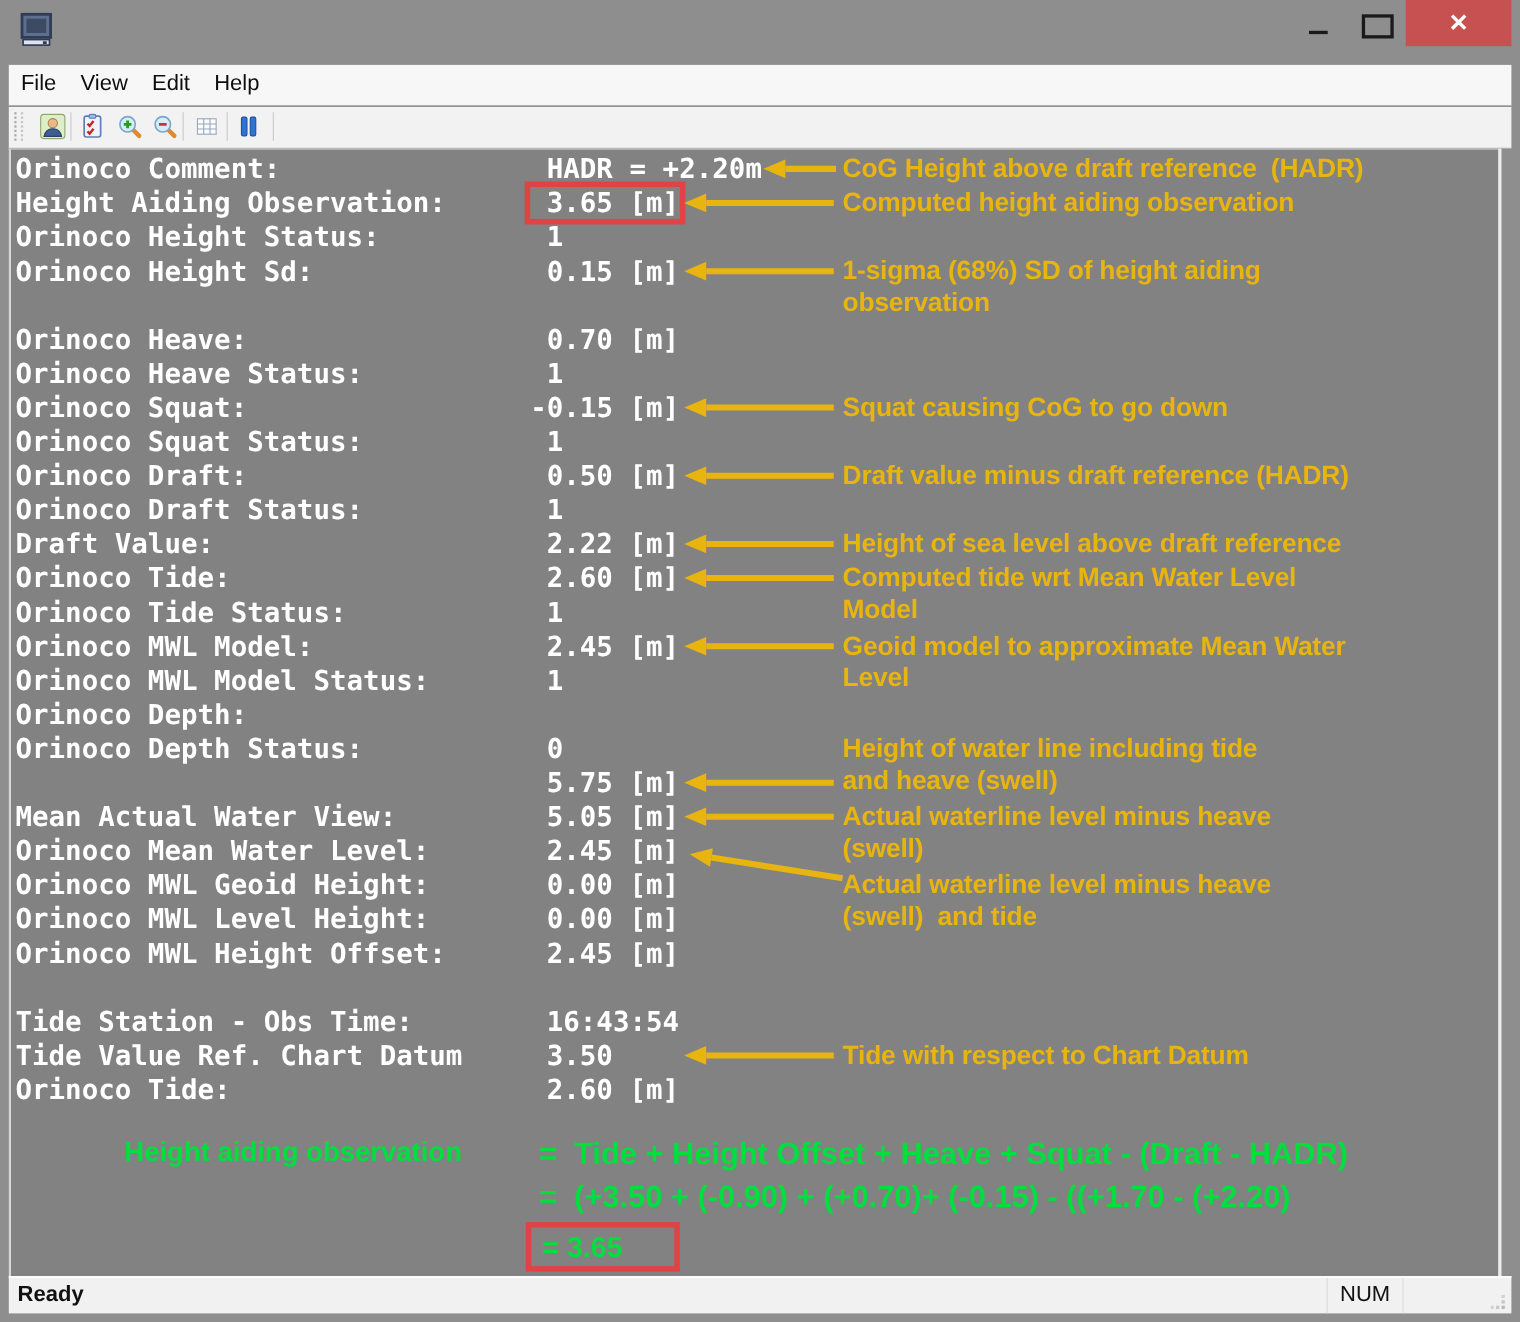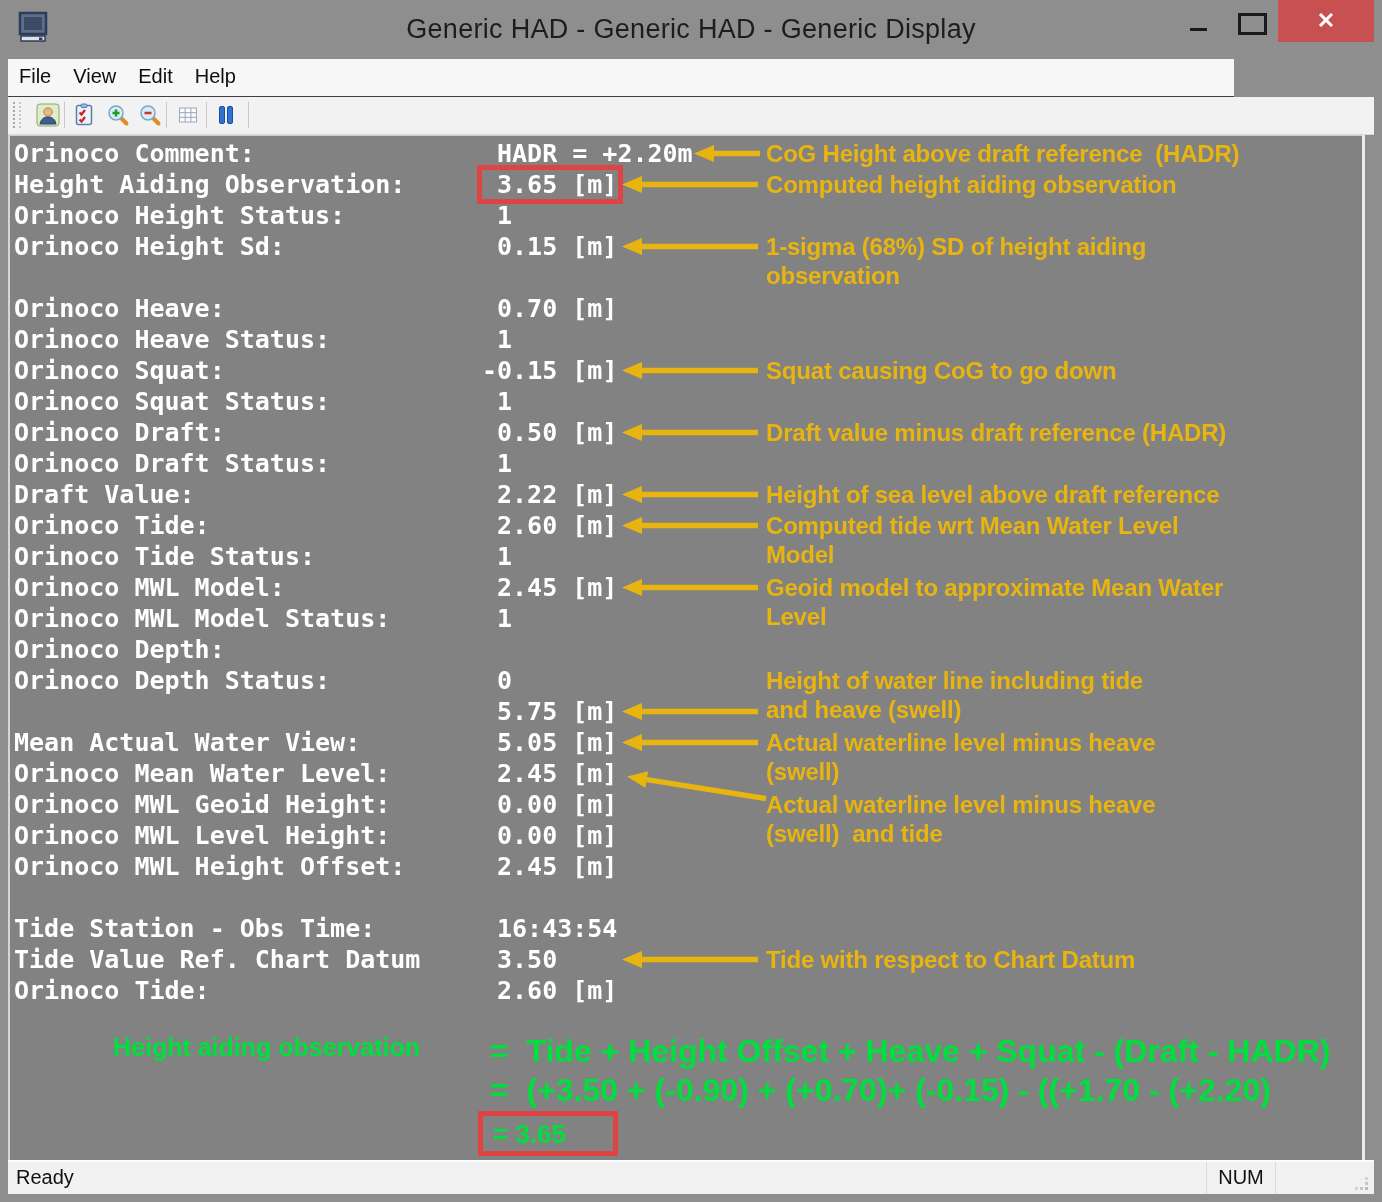--- a/index.html
+++ b/index.html
@@ -13,21 +13,21 @@
   .title-text{position:absolute;left:0;top:14px;width:100%;text-align:center;
               font-size:27px;color:#1d1d1d;letter-spacing:.3px;}
   .app-icon{position:absolute;left:17px;top:11px;width:32px;height:32px;}
   .btn-min{position:absolute;left:1178px;top:4px;width:40px;height:38px;cursor:default;}
   .btn-min .dash{position:absolute;left:12px;top:24px;width:17px;height:3px;background:#1a1a1a;}
   .btn-max{position:absolute;left:1228px;top:4px;width:44px;height:38px;}
   .btn-max .sq{position:absolute;left:10px;top:9px;width:23px;height:16px;border:3px solid #1a1a1a;}
   .btn-close{position:absolute;left:1278px;top:0;width:96px;height:42px;background:var(--close-red);
              color:#fff;text-align:center;line-height:42px;font-size:22px;font-weight:bold;}
   
-  .menubar{position:absolute;left:8px;top:59px;width:1226px;height:37px;background:#f7f7f7;
+  .menubar{position:absolute;left:8px;top:59px;width:1366px;height:37px;background:#f7f7f7;
            border-bottom:1px solid #404040;}
   .menu-item{display:inline-block;padding:6px 11px 0 11px;font-size:20px;color:#0d0d0d;}
   
   .toolbar{position:absolute;left:8px;top:97px;width:1366px;height:37px;background:#f2f2f2;
            border-bottom:1px solid #d8d8d8;}
   .tb-grip{position:absolute;left:5px;top:5px;height:26px;width:4px;border-left:2px dotted #a8a8a8;border-right:2px dotted #c5c5c5;}
   .tb-btn{position:absolute;top:4px;width:28px;height:28px;}
   .tb-btn svg{position:absolute;left:2px;top:2px;width:24px;height:24px;}
   .tb-sep{position:absolute;top:5px;width:1px;height:26px;background:#c9c9c9;}
   
@@ -38,45 +38,44 @@
   .drow{position:absolute;left:0;width:1360px;height:31px;line-height:31px;white-space:pre;
         font-family:"DejaVu Sans Mono",monospace;font-weight:bold;font-size:25px;color:#ffffff;}
   .dlabel{position:absolute;left:14px;}
   .dval{position:absolute;}
   .hlbox{position:absolute;border:5px solid var(--red);}
   .ann{position:absolute;left:766px;font-size:24px;font-weight:bold;line-height:29px;
        color:var(--yellow);white-space:pre;letter-spacing:-0.2px;}
   #arrow-layer{position:absolute;left:0;top:0;width:1382px;height:1202px;pointer-events:none;}
   
   .f-label{position:absolute;left:113px;top:1033px;font-size:25px;font-weight:bold;color:var(--green);white-space:pre;}
-  .fline{position:absolute;left:490px;font-size:32px;font-weight:bold;color:var(--green);white-space:pre;}
+  .fline{position:absolute;left:490px;font-size:28px;font-weight:bold;color:var(--green);white-space:pre;}
   .f-result{position:absolute;left:493px;top:1119px;font-size:26px;font-weight:bold;color:var(--green);white-space:pre;}
   .result-box{position:absolute;left:478px;top:1111px;width:130px;height:35px;border:5px solid var(--red);}
   
   .statusbar{position:absolute;left:8px;top:1160px;width:1366px;height:32px;background:#f1f1f1;
              border-top:2px solid #fbfbfb;font-size:20px;color:#111;}
-  .status-ready{position:absolute;left:8px;top:4px;}
+  .status-ready{position:absolute;left:8px;top:4px;font-weight:bold;}
   .num-pane{position:absolute;left:1198px;top:0;width:70px;height:32px;text-align:center;padding-top:4px;
             border-left:1px solid #dadada;border-right:1px solid #dadada;box-sizing:border-box;}
   .resize-grip{position:absolute;right:5px;bottom:3px;width:14px;height:14px;}
 </style>
 </head>
 <body>
 
 <div id="screen">
 
   <span class="app-icon">
     <svg viewBox="0 0 32 32" width="32" height="32">
       <rect x="3" y="2" width="26" height="21" fill="#5d6f8e" stroke="#2f3c55" stroke-width="2.5"></rect>
       <rect x="7" y="6" width="18" height="13" fill="#3c4a63"></rect>
       <rect x="4" y="25" width="24" height="5" fill="#dfe3ea" stroke="#2f3c55" stroke-width="1.5"></rect>
       <rect x="22" y="26.5" width="3.5" height="2.5" fill="#2f3c55"></rect>
     </svg>
   </span>
-  <div class="title-text">Generic HAD - Generic HAD  - Generic Display</div>
   <div class="btn-min">
       <div class="dash"></div>
     </div>
   <div class="btn-max">
       <div class="sq"></div>
     </div>
   <div class="btn-close"><span>✕</span></div>
 
   <div class="menubar" id="menubar"><div class="menu-item">File</div><div class="menu-item">View</div><div class="menu-item">Edit</div><div class="menu-item">Help</div></div>
 

